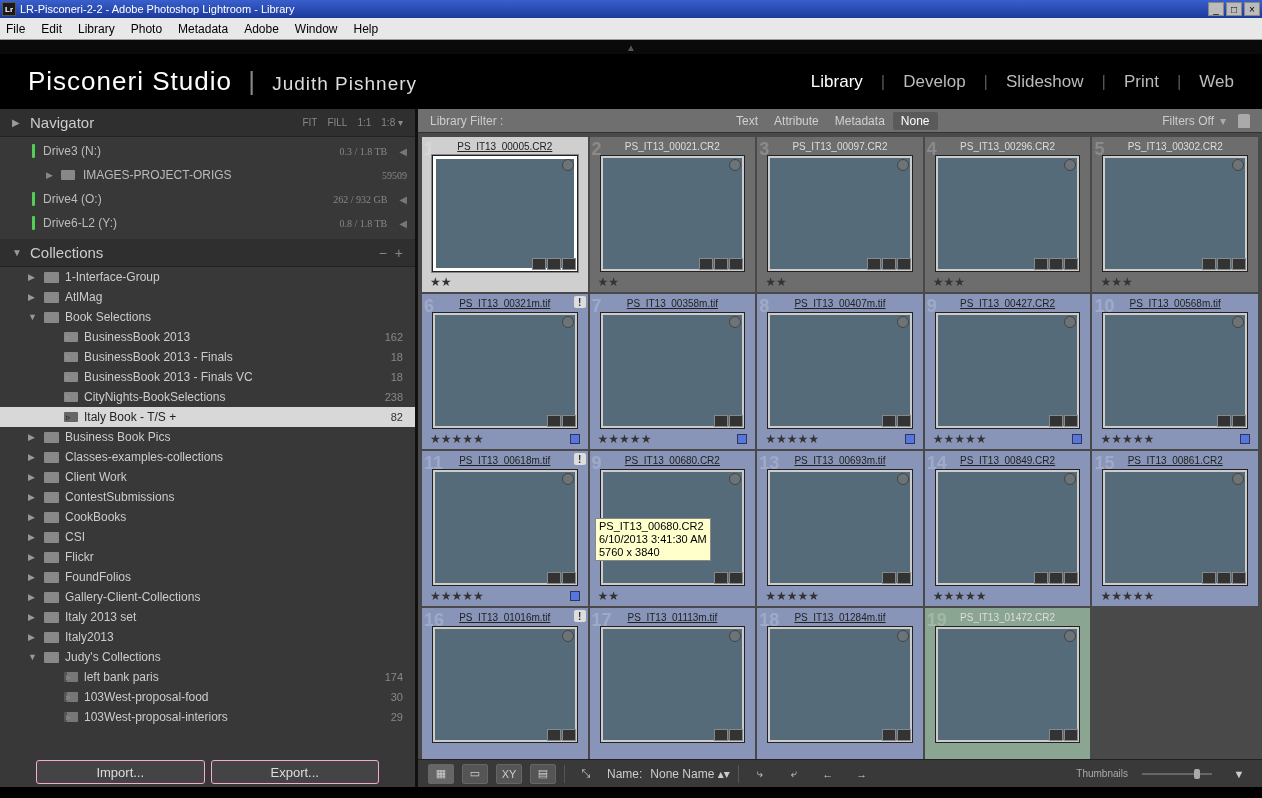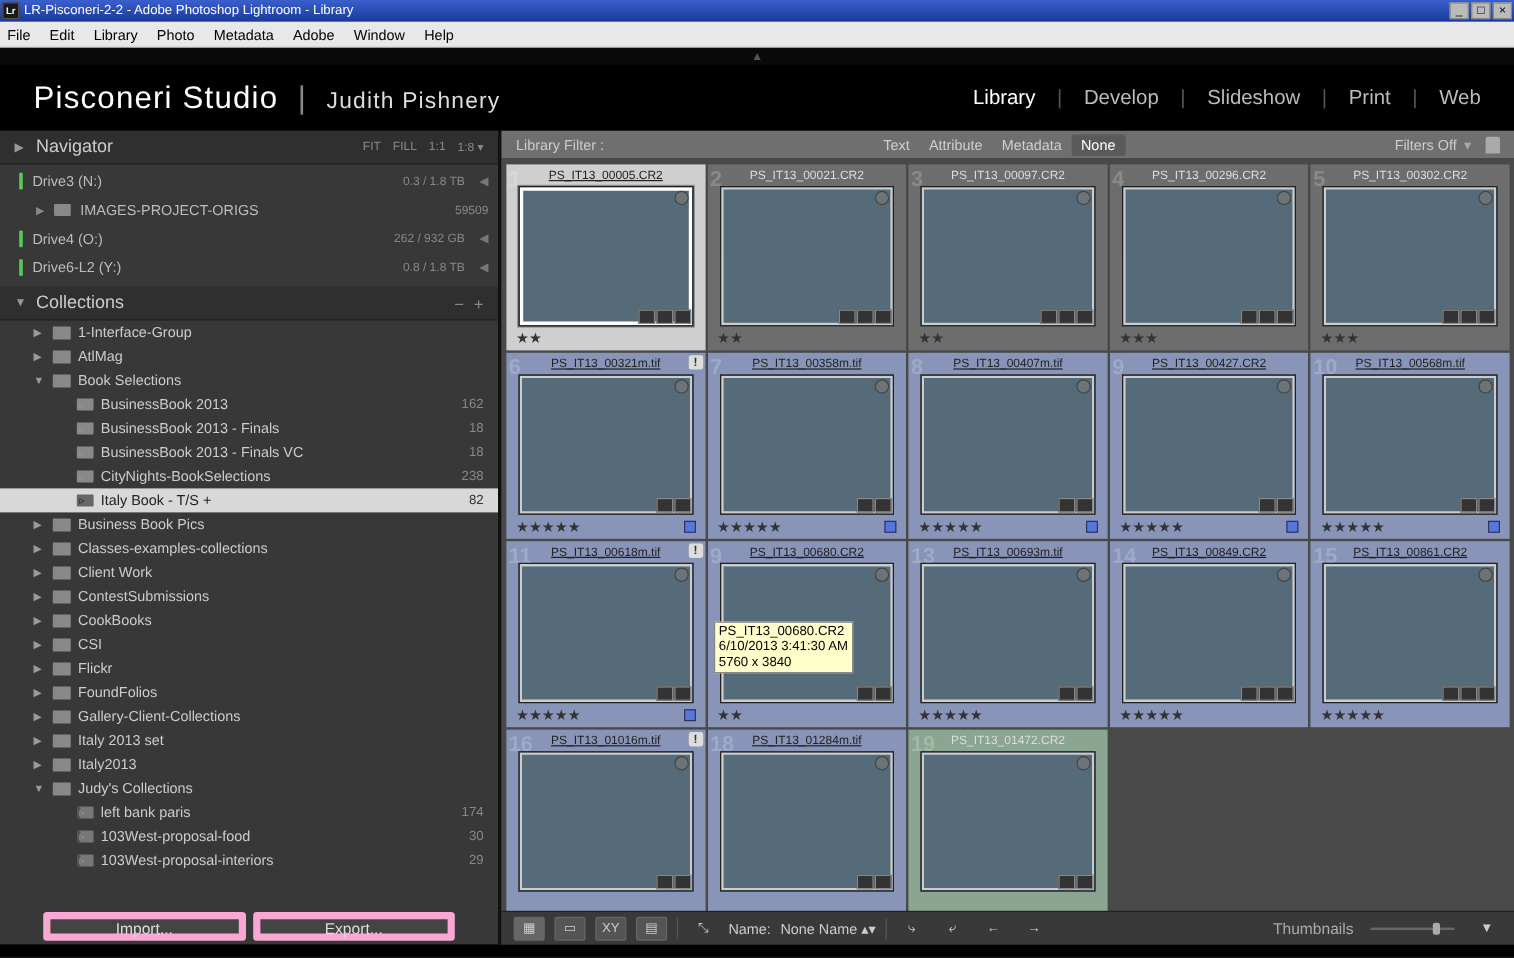--- a/index.html
+++ b/index.html
@@ -23,25 +23,25 @@
 .modules .div { color: #555; }
 
 .main { display: flex; height: 678px; position: relative; }
 .left { width: 418px; background: #383838; display: flex; flex-direction: column; border-right: 3px solid #111; }
 .panelhdr { display: flex; align-items: center; height: 28px; padding: 0 12px 0 30px; background: #2f2f2f; color: #ccc; font-size: 15px; border-bottom: 1px solid #222; position: relative; }
 .panelhdr .tri { position: absolute; left: 12px; font-size: 10px; color: #999; }
 .panelhdr .spacer { flex: 1; }
 .panelhdr .opts { font-size: 10px; color: #888; display: flex; gap: 10px; }
 .panelhdr .icons { font-size: 14px; color: #888; display: flex; gap: 8px; }
 
-.drives { padding: 2px 8px 4px 16px; }
+.drives { padding: 2px 8px 4px 32px; }
 .drive { height: 24px; display: flex; align-items: center; gap: 8px; color: #bbb; font-size: 12px; }
 .drive .led { width: 3px; height: 14px; background: #5c5; border-radius: 1px; }
 .drive .spacer { flex: 1; }
-.drive .cap { color: #888; font-size: 10px; }
+.drive .cap { color: #888; font-size: 10px; font-family: Liberation Serif, serif; }
 .drive .arr { color: #777; font-size: 10px; margin-left: 4px; }
 .drive.sub { padding-left: 14px; font-size: 12px; }
 .drive .tri2 { font-size: 9px; color: #888; }
 .folder-icon { width: 14px; height: 10px; background: #888; border-radius: 1px; }
 
 .coll-list { flex: 1; overflow: hidden; }
 .row { height: 20px; display: flex; align-items: center; padding: 0 12px 0 44px; color: #ccc; font-size: 12px; position: relative; }
 .row.ind1 { padding-left: 64px; }
 .row .tri3 { position: absolute; left: 48px; font-size: 9px; color: #999; }
 .row.ind1 .tri3 { left: 66px; }
@@ -51,21 +51,21 @@
 .row.sel .icon { background: #666; }
 .row.smart .icon { background: #777; border-left: 3px solid #555; }
 .row .spacer { flex: 1; }
 .row .count { color: #888; font-size: 11px; }
 .row.sel .count { color: #333; }
 .row.top { padding-left: 44px; }
 .row.top .tri3 { left: 28px; }
 .row.top .icon { width: 15px; height: 11px; }
 
 .btnbar { height: 30px; display: flex; gap: 6px; padding: 3px 36px; }
-.btnbar button { flex: 1; background: #444; border: 6px solid #f9a8d4; color: #ddd; font-size: 13px; border-radius: 3px; }
+.btnbar button { flex: 1; background: #444; border: 1px solid #f9a8d4; color: #ddd; font-size: 13px; border-radius: 3px; }
 
 .right { flex: 1; display: flex; flex-direction: column; background: #494949; }
 .filterbar { height: 24px; background: #6f6f6f; display: flex; align-items: center; padding: 0 12px; color: #ccc; font-size: 12px; border-bottom: 1px solid #333; gap: 4px; }
 .filterbar .spacer { flex: 1; }
 .filterbar .fopt { padding: 2px 8px; color: #d0d0d0; }
 .filterbar .fopt.sel { background: #5a5a5a; color: #fff; border-radius: 2px; }
 .filterbar .fsep { width: 1px; height: 14px; background: #888; }
 .filterbar .lock { width: 12px; height: 14px; background: #aaa; border-radius: 2px 2px 0 0; margin-left: 8px; }
 
 .grid { flex: 1; overflow: hidden; padding: 4px; display: grid; grid-template-columns: repeat(5,1fr); grid-auto-rows: 155px; gap: 2px; background: #494949; }
@@ -87,21 +87,21 @@
 .cell .excl { position: absolute; right: 2px; top: 2px; width: 12px; height: 12px; background: #ddd; color: #333; font-size: 10px; font-weight: bold; display: flex; align-items: center; justify-content: center; border-radius: 2px; }
 
 .toolbar { height: 28px; background: #393939; display: flex; align-items: center; padding: 0 10px; gap: 8px; border-top: 1px solid #222; }
 .toolbar .tbbtn { width: 26px; height: 20px; background: #555; border: 1px solid #666; border-radius: 2px; display: flex; align-items: center; justify-content: center; font-size: 11px; color: #ccc; }
 .toolbar .tbbtn.sel { background: #666; }
 .toolbar .tsep { width: 1px; height: 18px; background: #555; }
 .toolbar .sort { color: #ccc; font-size: 12px; }
 .toolbar .spacer { flex: 1; }
 .toolbar .slider { width: 70px; height: 2px; background: #666; position: relative; }
 .toolbar .slider::after { content:''; position: absolute; right: 12px; top: -4px; width: 6px; height: 10px; background: #aaa; border-radius: 2px; }
-.toolbar .thlbl { color: #aaa; font-size: 13px; margin-right: 6px; }
+.toolbar .thlbl { color: #aaa; font-size: 10px; margin-right: 6px; }
 
 .tooltip { position: absolute; background: #ffffcc; border: 1px solid #888; color: #000; font-size: 11px; padding: 1px 3px; line-height: 13px; z-index: 100; }
 
 .topstrip { height: 14px; background: #0a0a0a; display: flex; align-items: center; justify-content: center; }
 .topstrip .tri { color: #555; font-size: 10px; }
 
 .th-sky { background: linear-gradient(#6a9cc8,#9cb8c8 60%,#b89878); }
 .th-wall { background: #9a8a6a; }
 .th-yellow { background: #c8b840; }
 .th-stone { background: #8a8270; }
@@ -637,20 +637,35 @@
               <span class="badge"></span>
               <span class="badge"></span>
             </span>
           </div>
           <div class="ftr">
             <span></span>
             <span class="spacer"></span>
           </div>
         </div>
         <div class="cell sel">
+          <span class="idx">17</span>
+          <div class="fn">PS_IT13_01113m.tif</div>
+          <div class="thumb th-green">
+            <span class="flag"></span>
+            <span class="badges">
+              <span class="badge"></span>
+              <span class="badge"></span>
+            </span>
+          </div>
+          <div class="ftr">
+            <span></span>
+            <span class="spacer"></span>
+          </div>
+        </div>
+        <div class="cell sel">
           <span class="idx">18</span>
           <div class="fn">PS_IT13_01284m.tif</div>
           <div class="thumb th-truck">
             <span class="flag"></span>
             <span class="badges">
               <span class="badge"></span>
               <span class="badge"></span>
             </span>
           </div>
           <div class="ftr">

